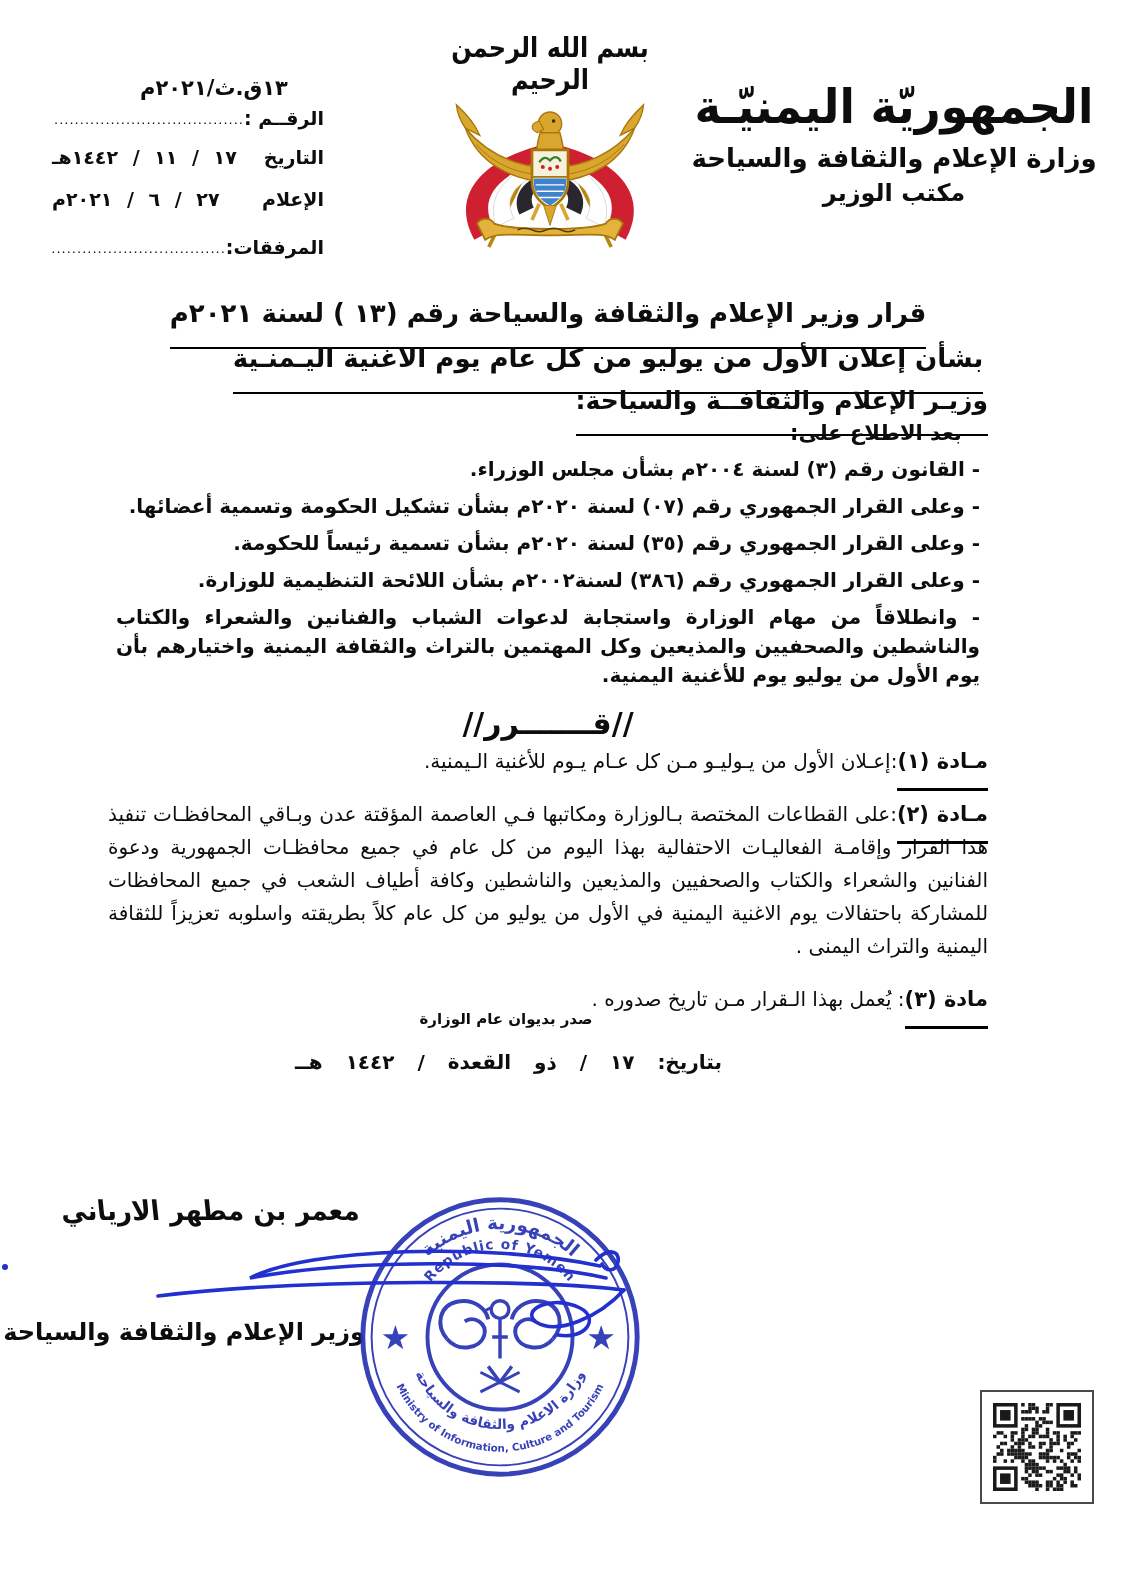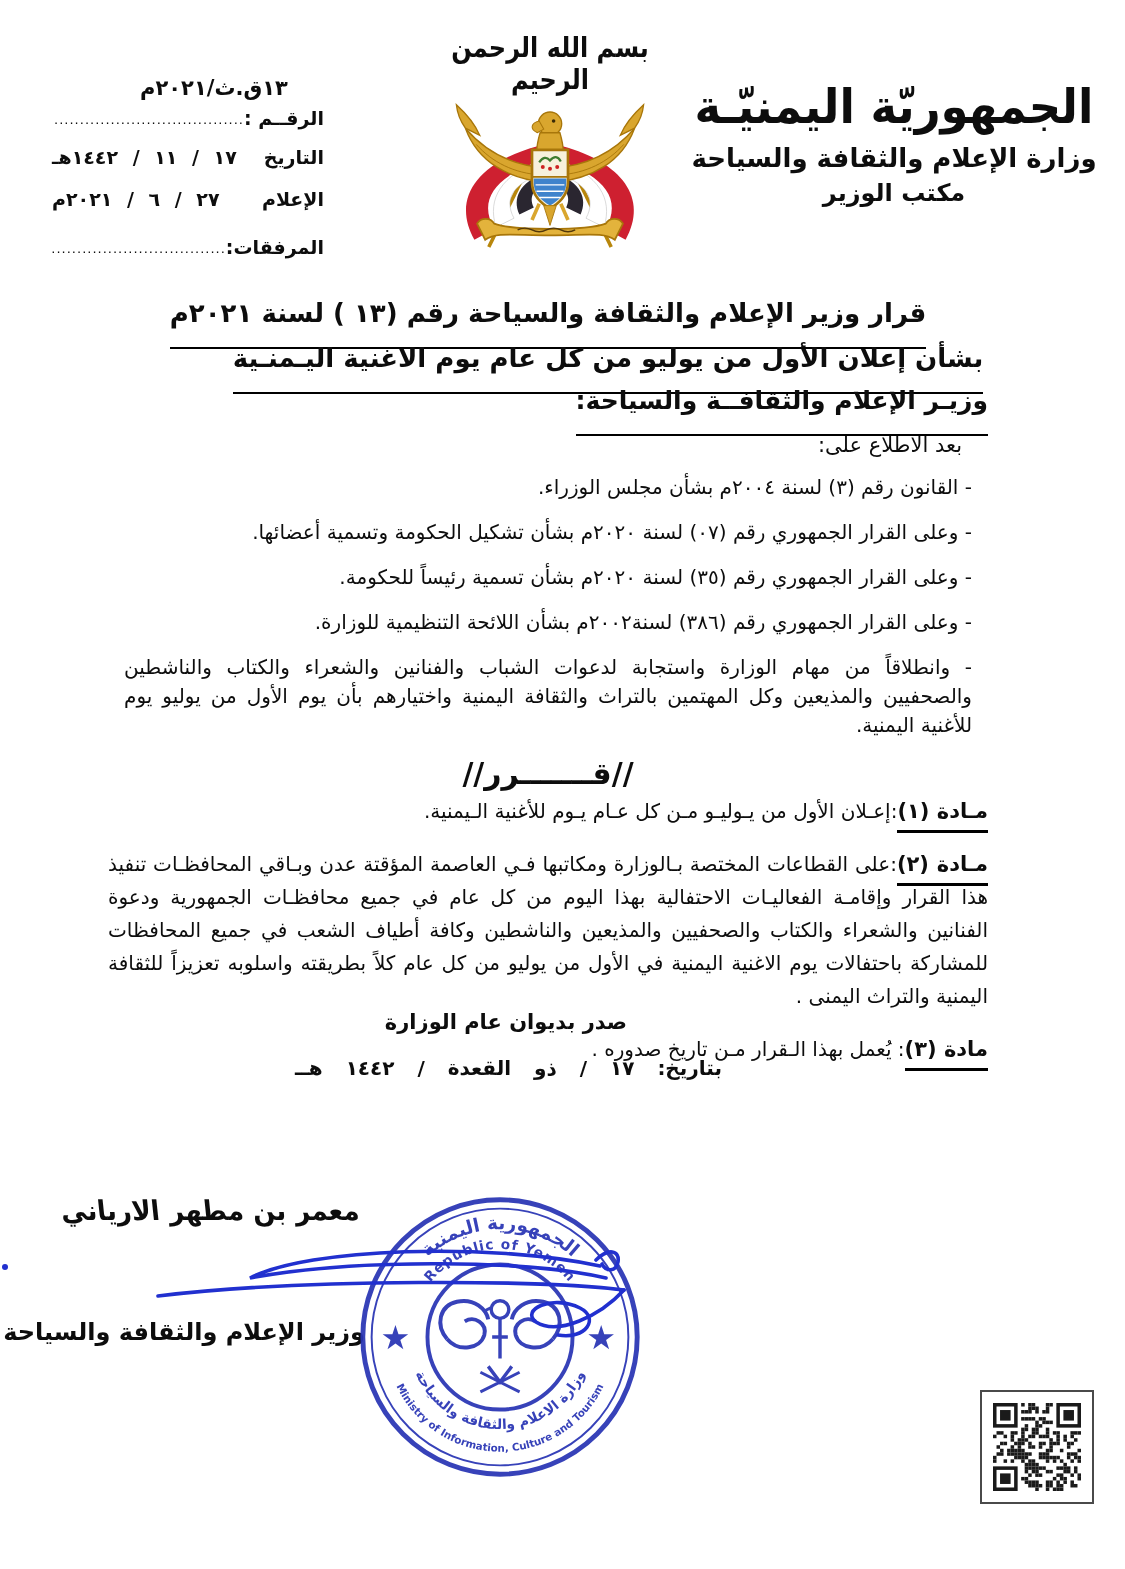--- a/index.html
+++ b/index.html
@@ -27,29 +27,29 @@
   .right-head{position:absolute; right:26px; top:80px; width:410px; text-align:center; direction:rtl;}
   .republic-callig{font-size:45px; font-weight:bold; transform:scaleY(1.05); letter-spacing:-1px;}
   .ministry-line{font-size:26px; font-weight:bold; margin-top:10px;}
   .office-line{font-size:24px; font-weight:bold; margin-top:6px;}
   
   .doc-body{position:absolute; left:108px; top:298px; width:880px; direction:rtl;}
   .u{border-bottom:2.5px solid #000; padding-bottom:19px;}
   .t1{text-align:center; font-weight:bold; font-size:26px;}
   .t2{text-align:center; padding-left:120px; font-weight:bold; font-size:26px; margin-top:15px;}
   .t3{text-align:right; font-weight:bold; font-size:25px; margin-top:13px;}
-  .intro{font-weight:normal; font-size:21px; padding-right:26px; margin-top:18px;}
+  .intro{font-weight:bold; font-size:21px; padding-right:26px; margin-top:6px;}
   .list{margin-top:10px; font-size:20px; line-height:29px; text-align:justify;}
-  .list div{margin:16px;}
+  .list div{margin:8px;font-weight:bold;}
   .decree-word{text-align:center; font-weight:bold; font-size:30px; margin-top:16px; letter-spacing:1px;}
   .article{font-size:20px; line-height:33px; text-align:justify; margin-top:4px;}
-  .article .lbl{font-weight:bold; border-bottom:3px solid #000; padding-bottom:7px; font-size:21px;}
+  .article .lbl{font-weight:bold; border-bottom:3px solid #000; padding-bottom:15px; font-size:21px;}
   
   .issuance{position:absolute; left:290px; top:1010px; width:432px; direction:rtl; font-weight:bold;}
-  .iss-title{text-align:center; font-size:21px;}
+  .iss-title{text-align:center; font-size:15px;}
   .iss-row{font-size:20px; word-spacing:16px; margin-top:22px; text-align:right;}
   .iss-row.g{margin-top:30px;}
   
   .sig-block{position:absolute; left:55px; top:1196px; width:310px; text-align:center; direction:rtl;}
   .sig-name{font-size:26px; font-weight:bold; transform:skewX(6deg) scaleY(1.05); white-space:nowrap;}
   .sig-title{font-size:24px; font-weight:bold; margin-top:92px; white-space:nowrap;}
   .sig-svg{position:absolute; left:128px; top:1238px; z-index:3; pointer-events:none;}
   
   .stamp{position:absolute; left:353px; top:1190px; z-index:2; opacity:.93;}
   

